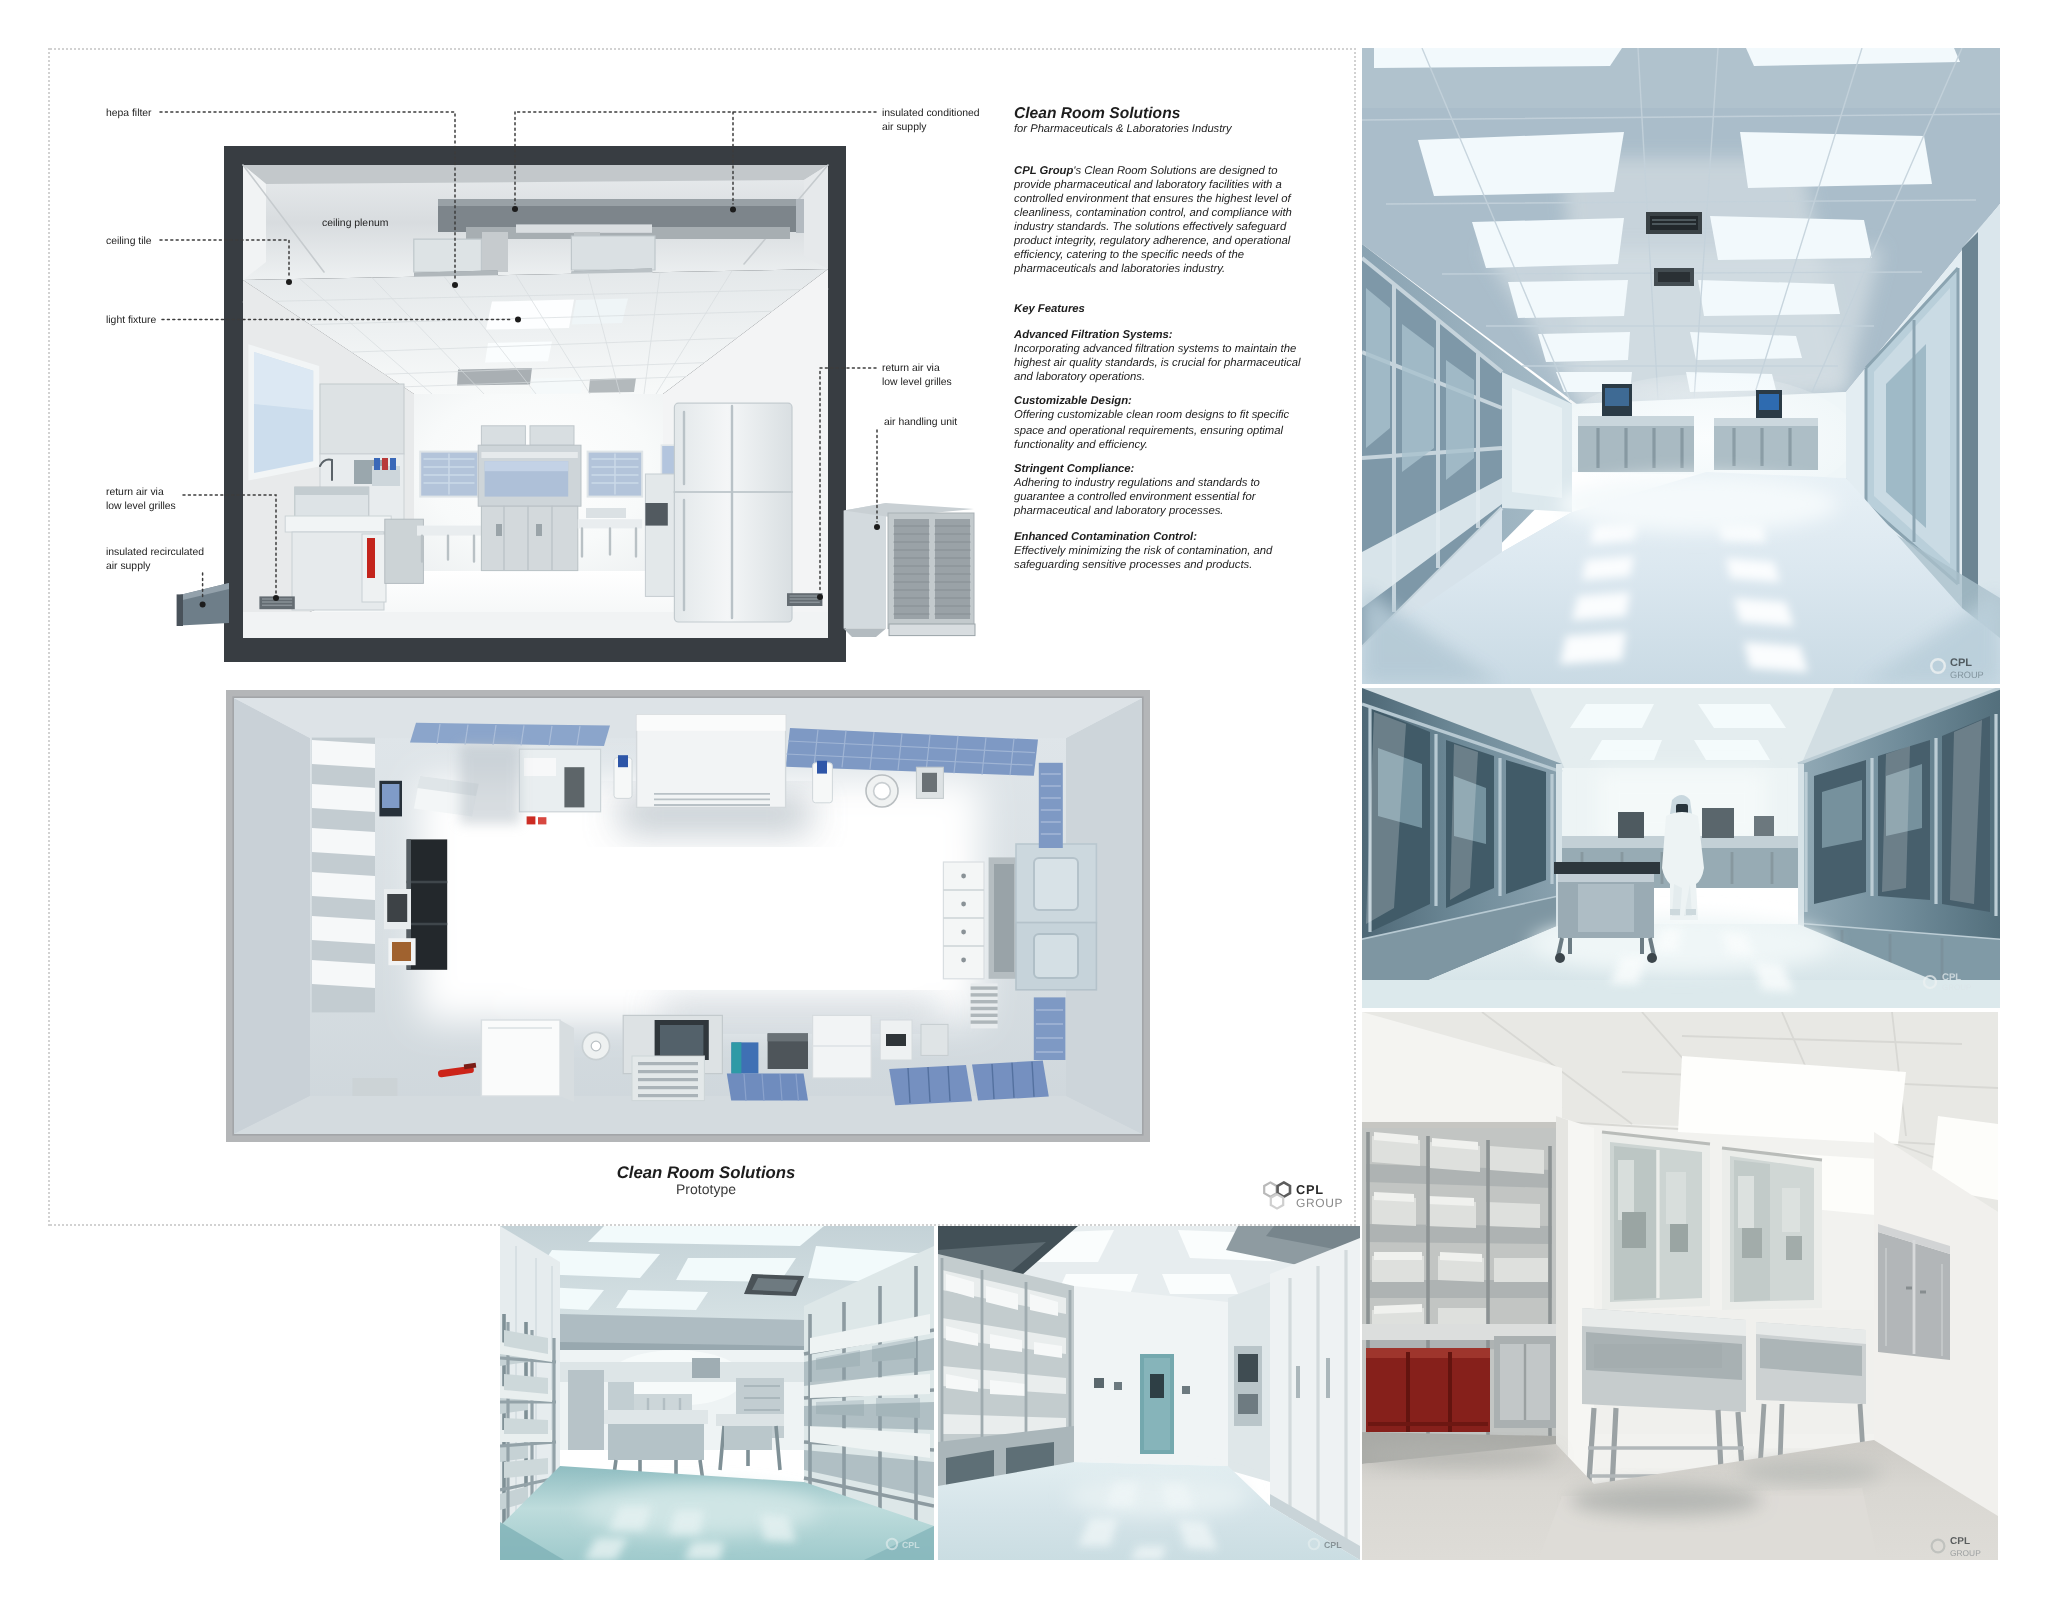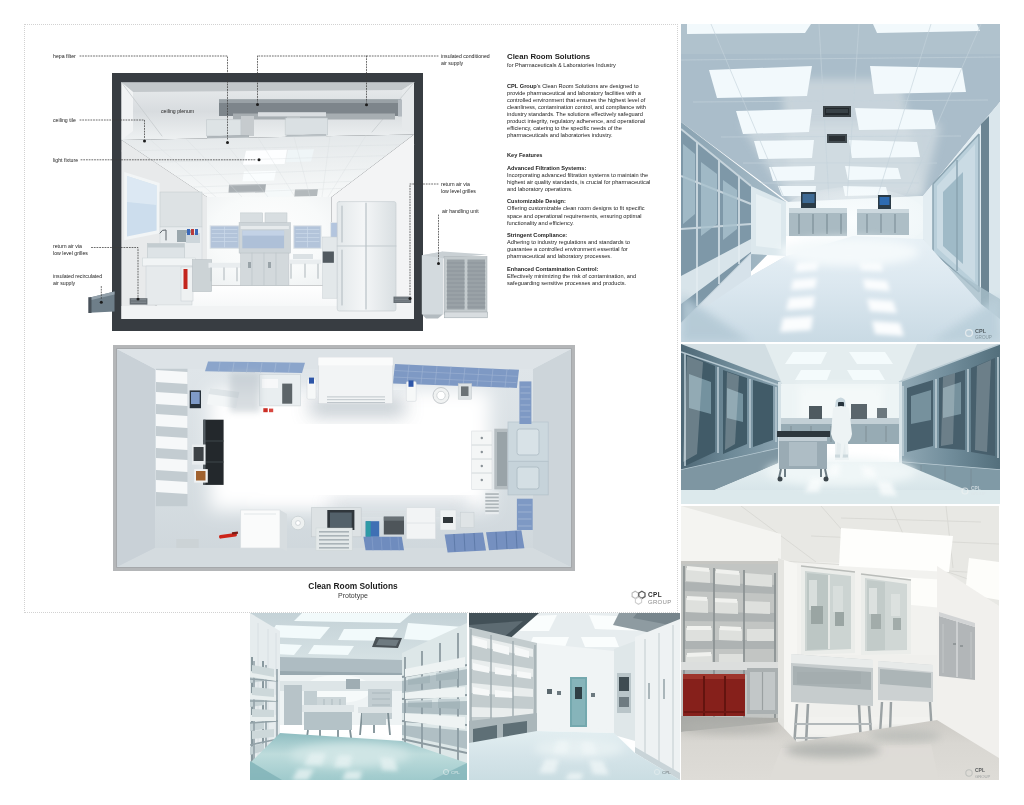--- a/index.html
+++ b/index.html
@@ -1,19 +1,19 @@
 <!DOCTYPE html>
 <html><head>
 <meta charset="utf-8">
 <style>
   html,body{margin:0;padding:0;background:#ffffff;}
   body{width:1024px;height:805px;position:relative;overflow:hidden;
        font-family:"Liberation Sans", sans-serif;}
   .abs{position:absolute;}
-  .txt{color:#1d1d1d;}
+  .txt{color:#1d1d1d;font-style:italic;}
 </style>
 </head>
 <body>
 
 <div class="abs" style="left:24px;top:24px;width:652px;height:587px;border:1px dotted #d2d2d2;background:#ffffff;"></div>
 
 <svg class="abs" style="left:40px;top:45px" width="460" height="295" viewBox="40 45 460 295">
 <defs>
   <linearGradient id="cplen" x1="0" y1="0" x2="0" y2="1">
     <stop offset="0" stop-color="#e9ecee"></stop>

